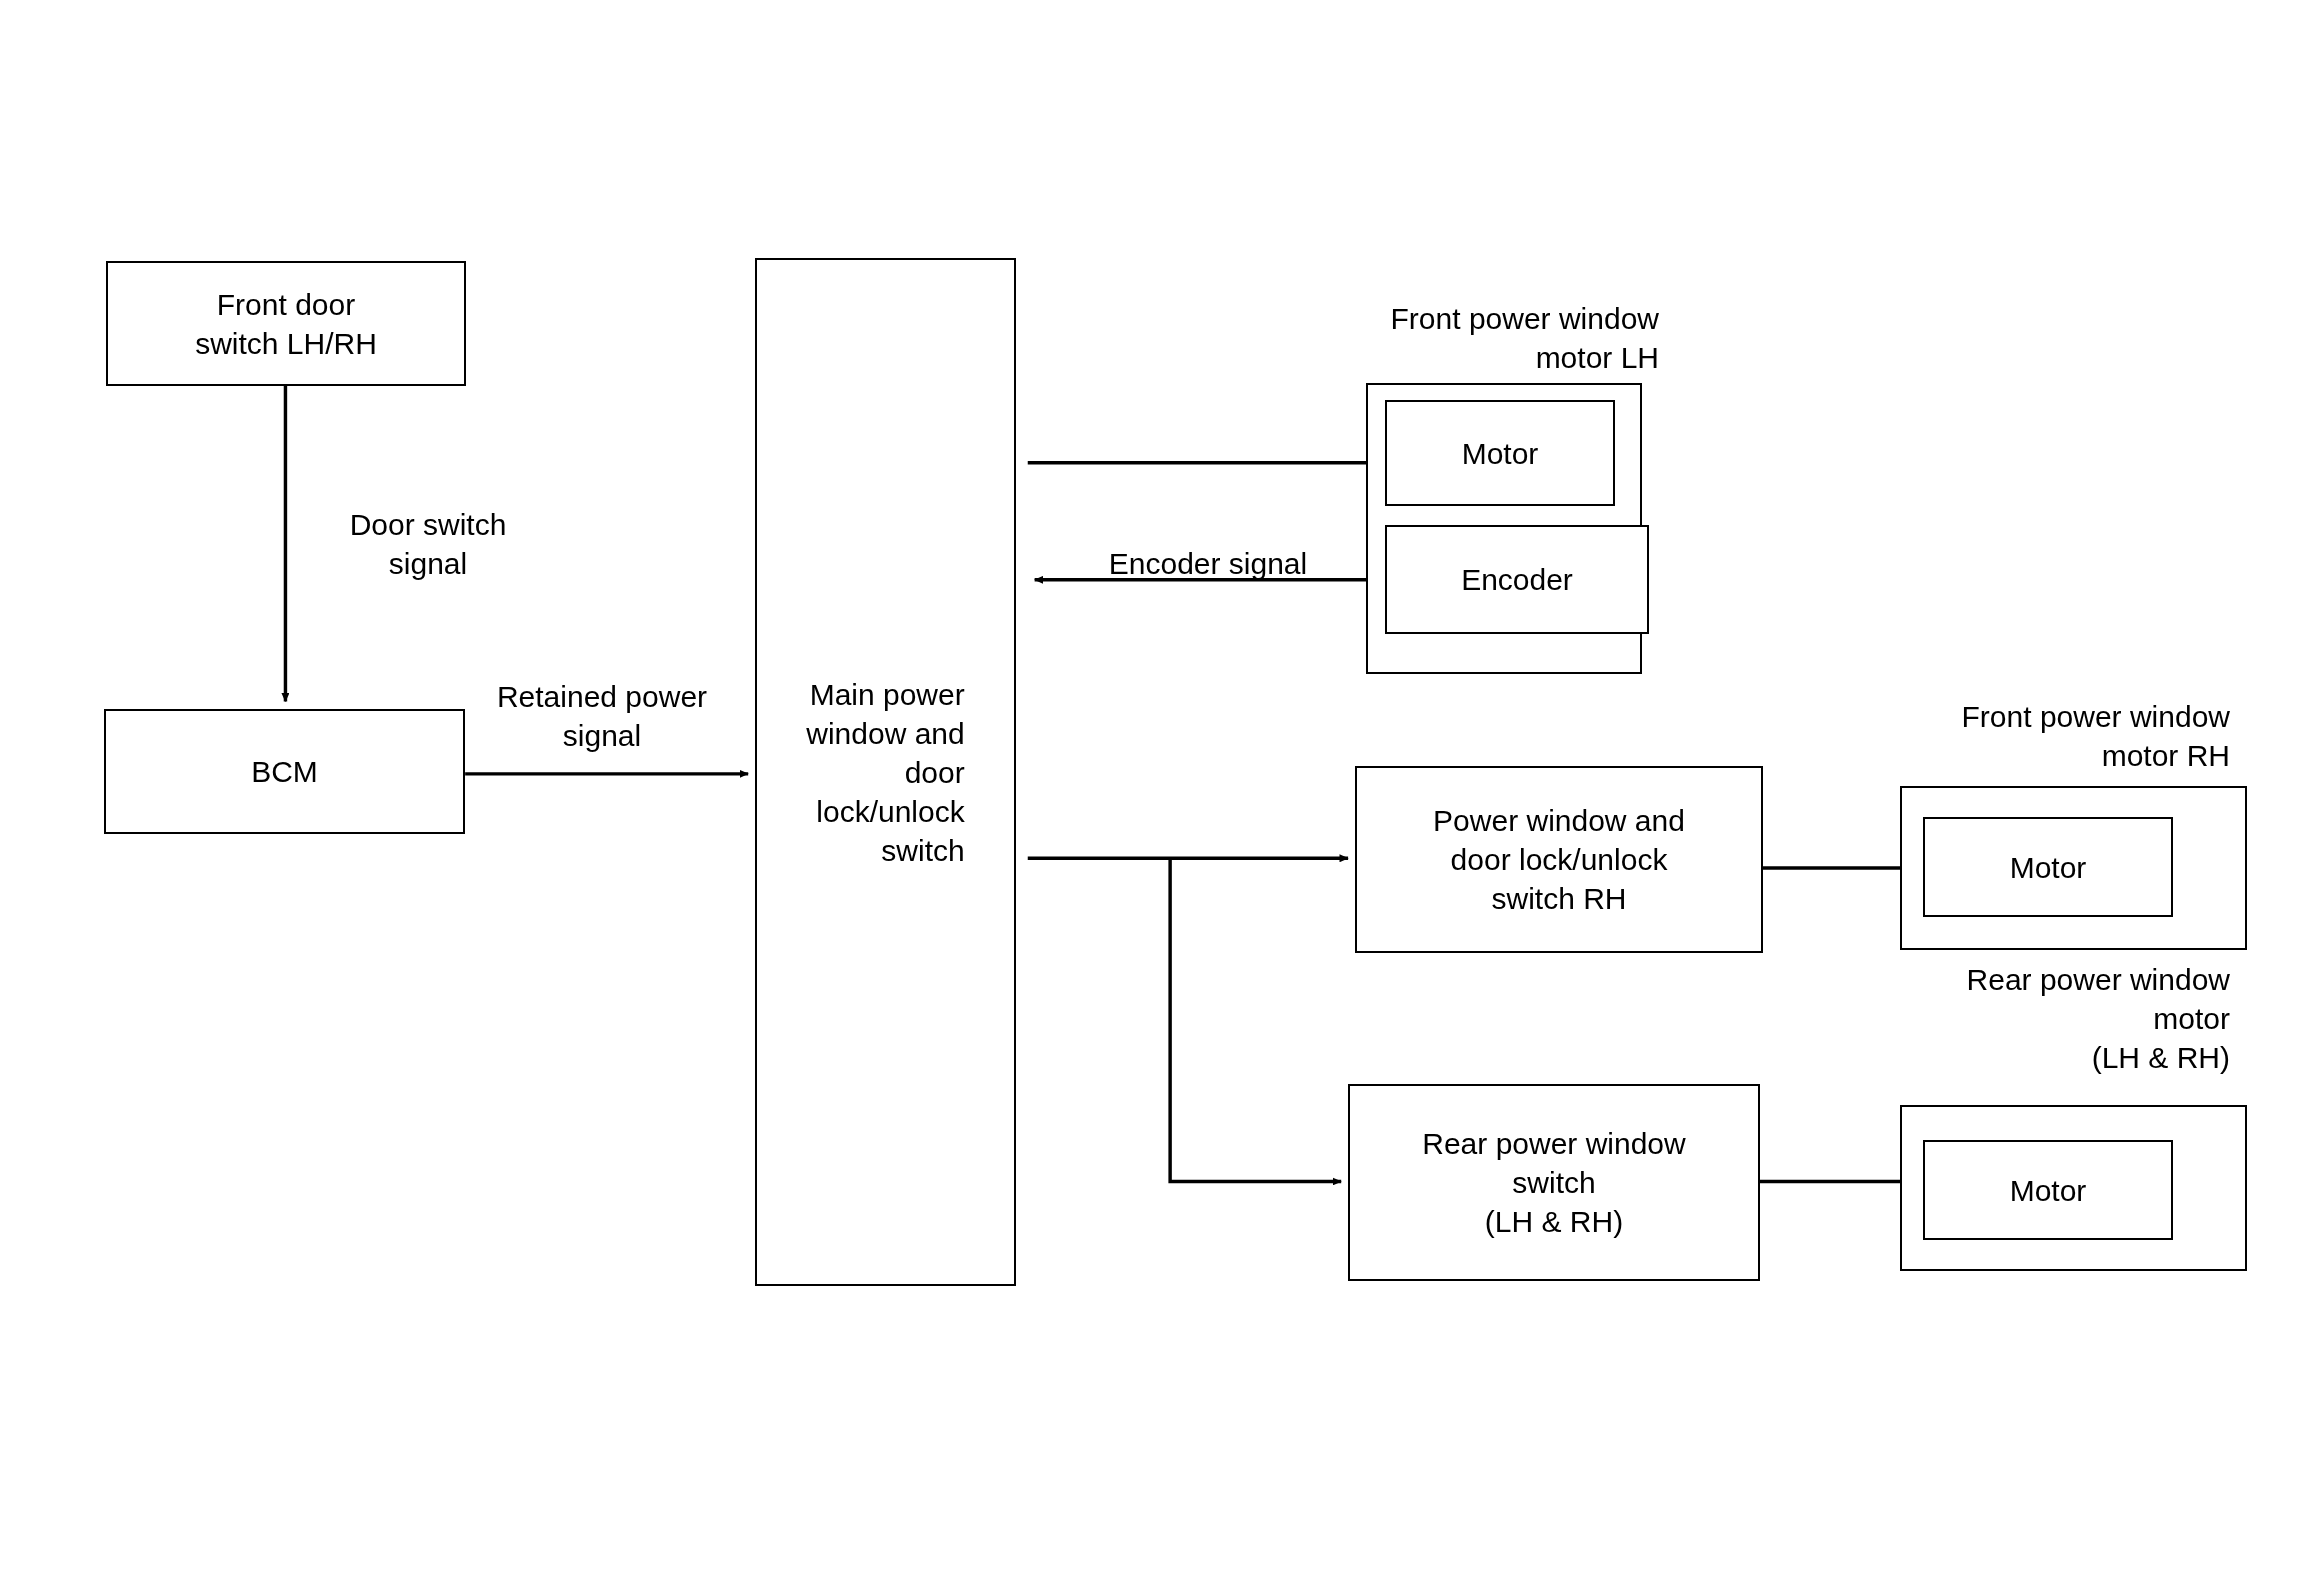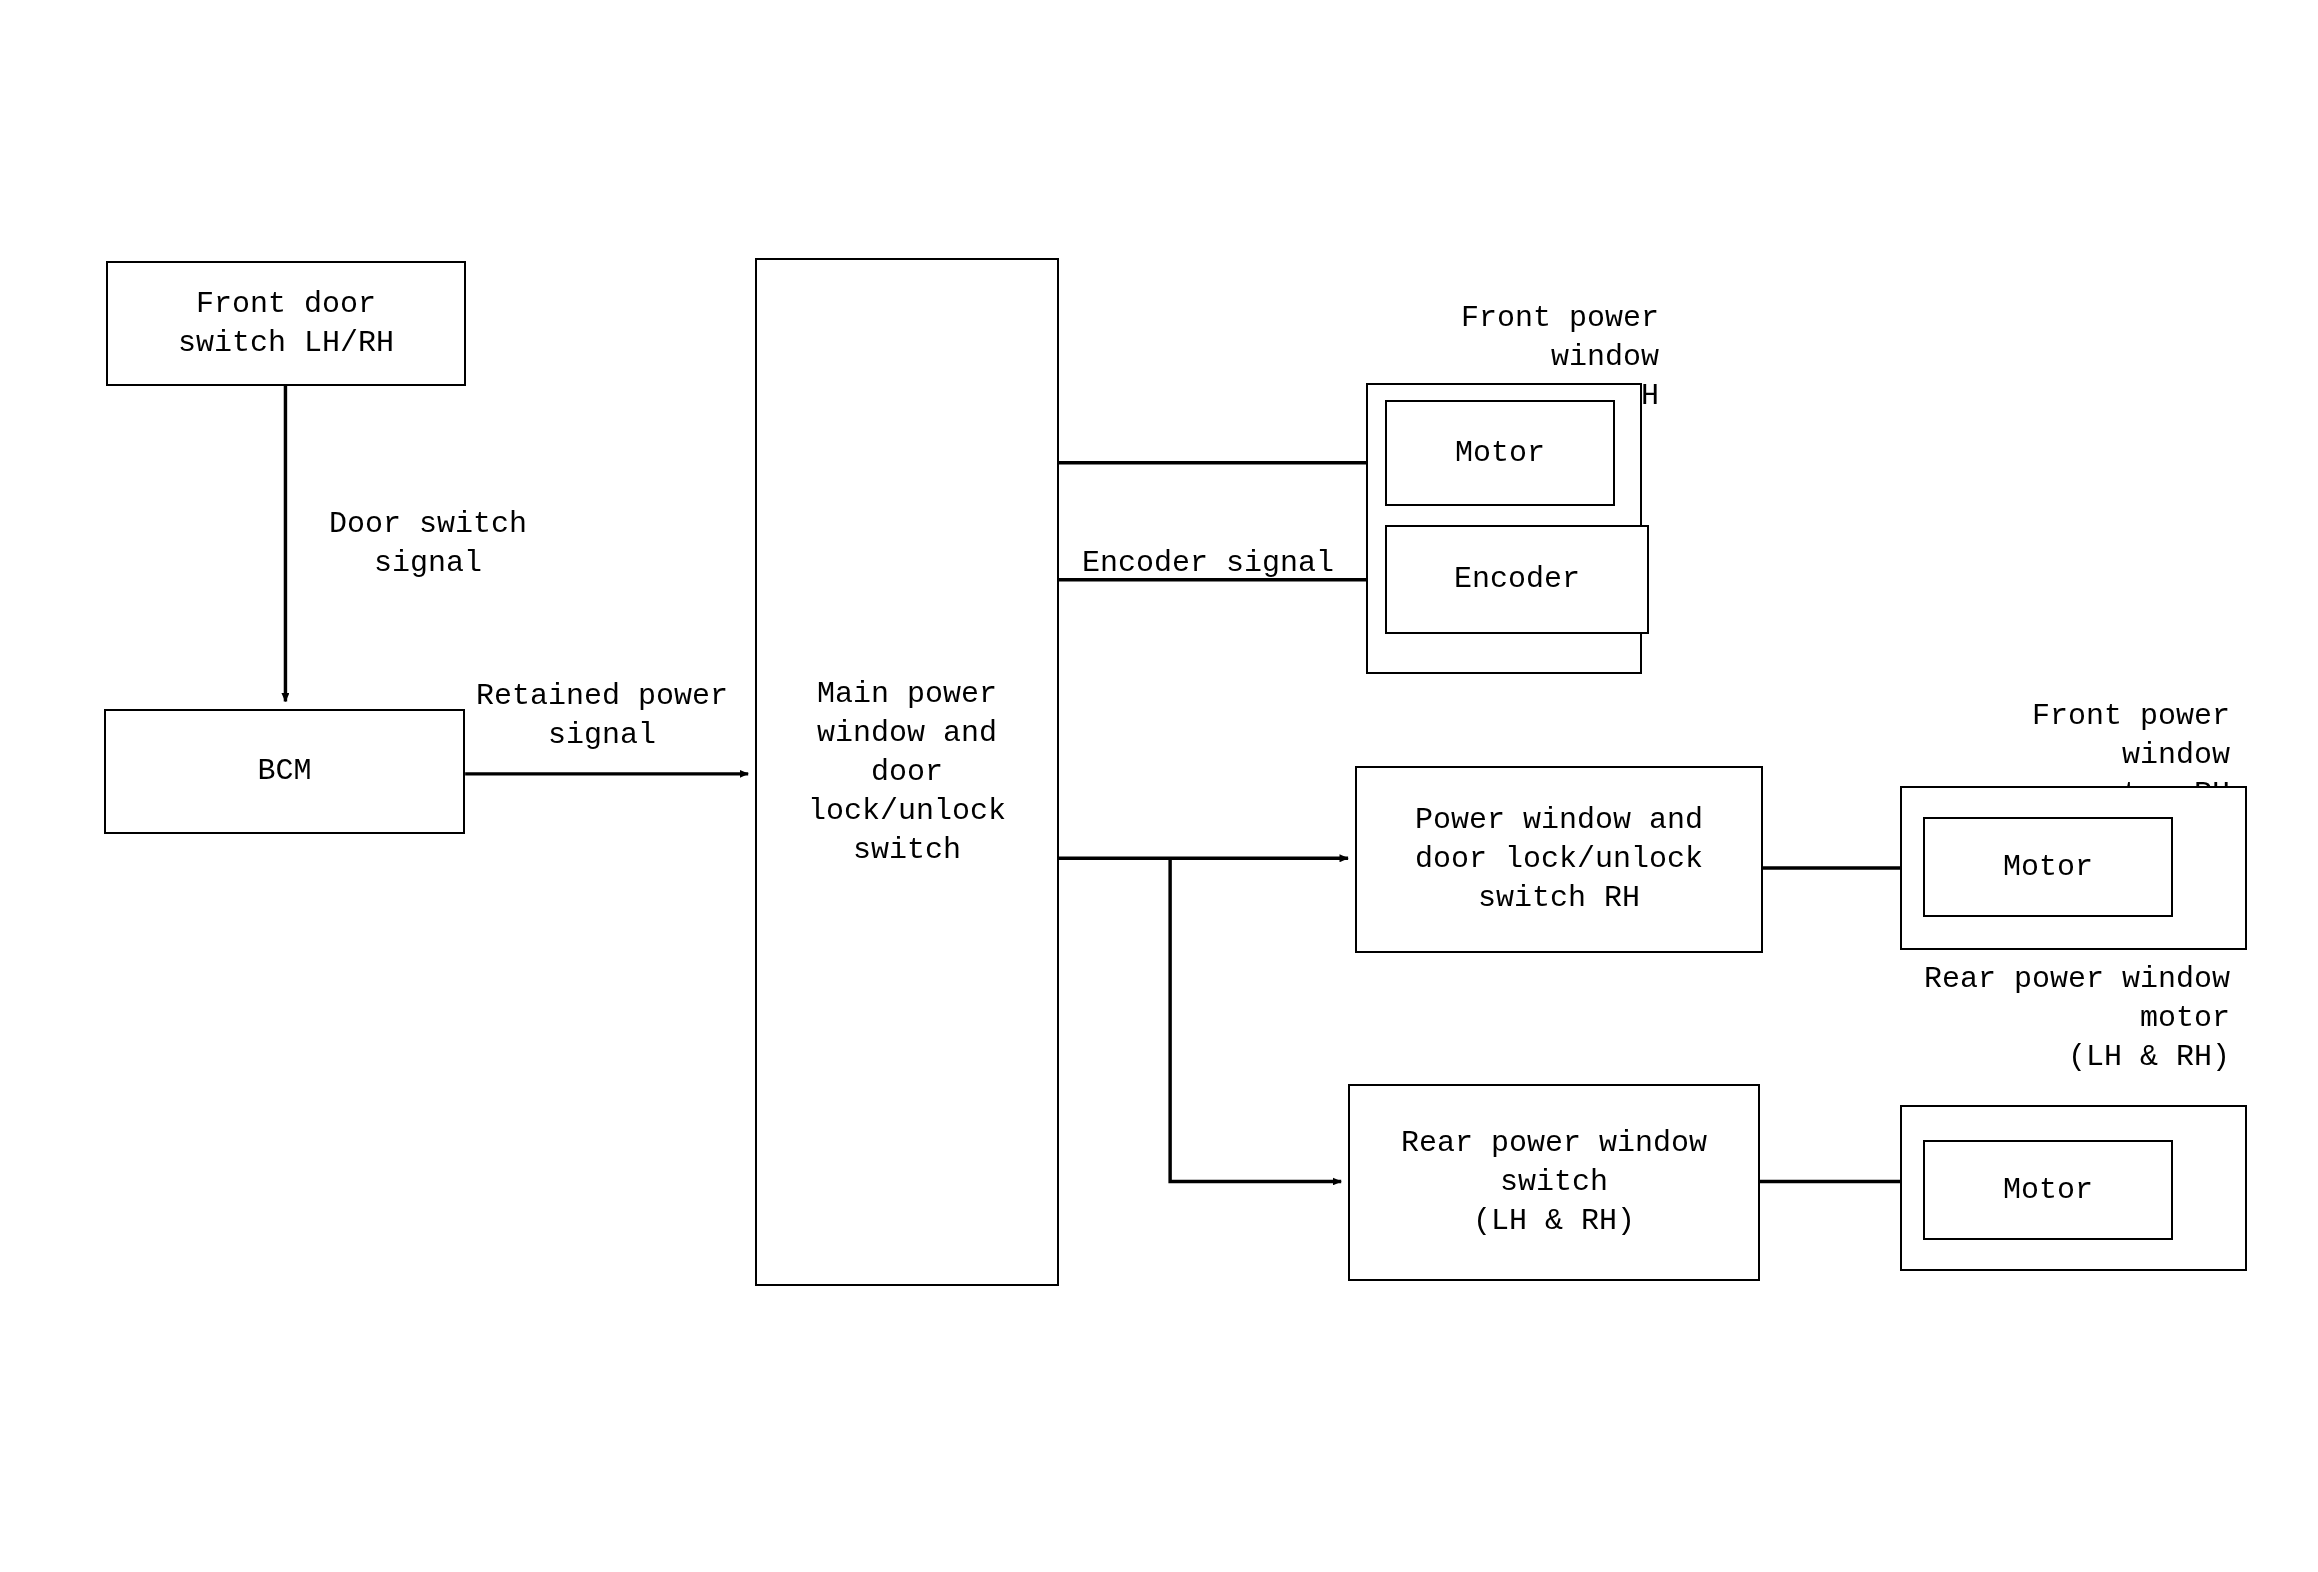--- a/index.html
+++ b/index.html
@@ -1,20 +1,20 @@
 <!DOCTYPE html>
 <html style="font-size:9.2px"><head>
 <meta charset="utf-8">
 <style>
   html,body{margin:0;padding:0;background:#ffffff;}
   #root{
     position:relative;
     width:2319px;height:1573px;
     background:#ffffff;
-    font-family:Liberation Mono, monospace;
+    font-family:Liberation Sans, sans-serif;
     color:#000000;
     overflow:hidden;
   }
   .box{
     position:absolute;
     border:2.9px solid #000;
     box-sizing:border-box;
     background:#fff;
     display:flex;
     align-items:center;
@@ -97,21 +97,21 @@
 switch LH/RH</div>
 
   <div class="lbl t40" style="left: 299px; top: 505px; width: 258px; white-space: pre-line;">Door switch
 signal</div>
 
   <div class="box t40" style="left:104px;top:709px;width:361px;height:125px;">BCM</div>
 
   <div class="lbl t40" style="left: 467px; top: 677px; width: 270px; white-space: pre-line;">Retained power
 signal</div>
 
-  <div class="box t40" style="left: 755px; top: 258px; width: 304px; height: 1028px; white-space: pre-line;">Main power
+  <div class="box t40" style="left: 755px; top: 258px; width: 261px; height: 1028px; white-space: pre-line; text-align: right;">Main power
 window and
 door
 lock/unlock
 switch</div>
 
   <div class="caption t40" style="left: 1349px; top: 299px; width: 310px; white-space: pre-line;">Front power window
 motor LH</div>
   <div class="box" style="left:1366px;top:383px;width:276px;height:291px;"></div>
   <div class="box-inner t40" style="left:1385px;top:400px;width:230px;height:106px;">Motor</div>
   <div class="box-inner t40" style="left:1385px;top:525px;width:264px;height:109px;">Encoder</div>

